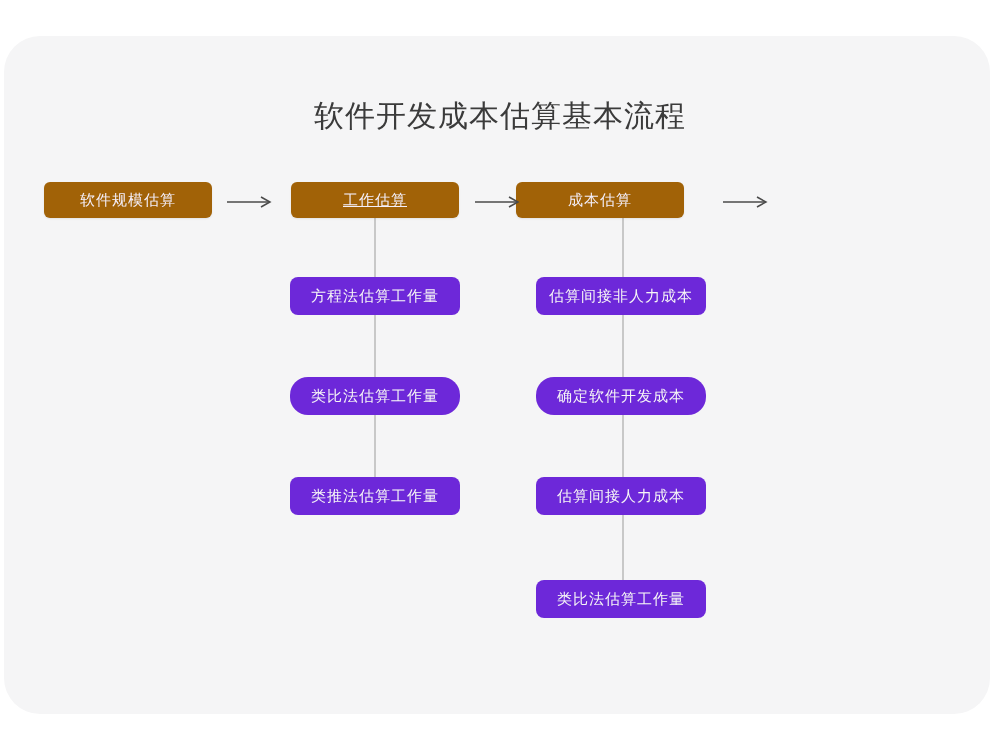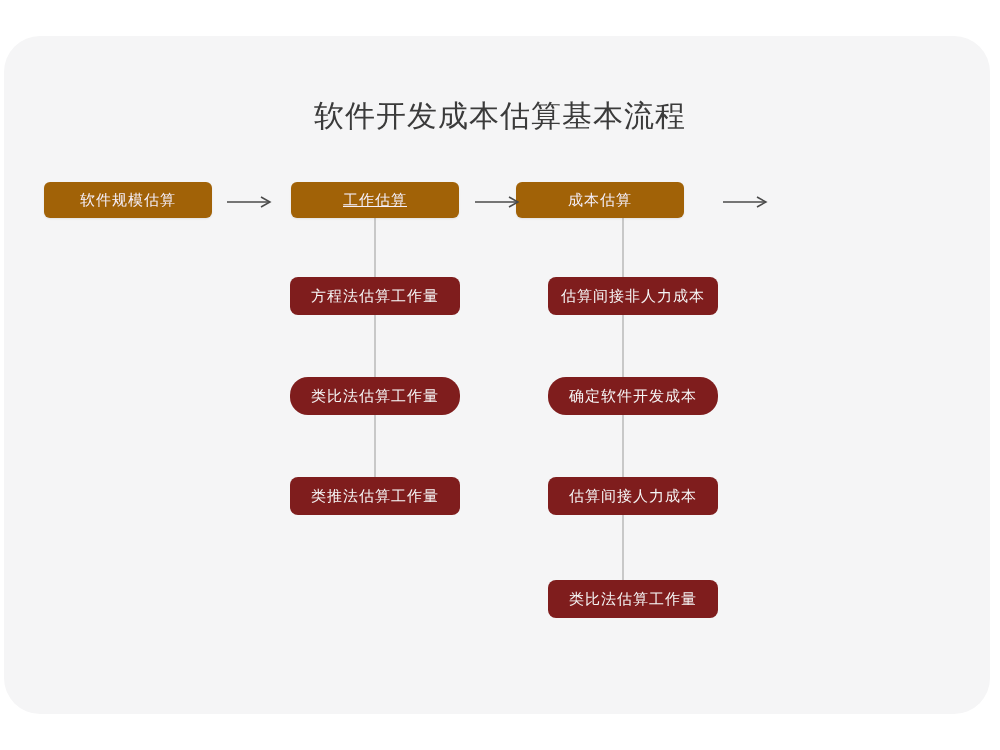--- a/index.html
+++ b/index.html
@@ -75,32 +75,32 @@
     background: #c8c8c8;
     z-index: 1;
   }
   .vline-work { left: 374px; top: 218px; height: 268px; }
   .vline-cost { left: 622px; top: 218px; height: 370px; }
 
   .sub-box {
     position: absolute;
     width: 170px;
     height: 38px;
-    background: #7f1d1d;
+    background: #6d28d9;
     border-radius: 8px;
     color: #f6f6f6;
     font-size: 15px;
     letter-spacing: 1px;
     display: flex;
     align-items: center;
     justify-content: center;
     z-index: 2;
   }
   .col-work { left: 290px; }
-  .col-cost { left: 536px; margin-left: 12px; }
+  .col-cost { left: 536px; }
   .row-1 { top: 277px; }
   .row-2 { top: 377px; border-radius: 18px; }
   .row-3 { top: 477px; }
   .row-4 { top: 580px; }
 </style>
 </head>
 <body>
 
 <div class="canvas">
 

